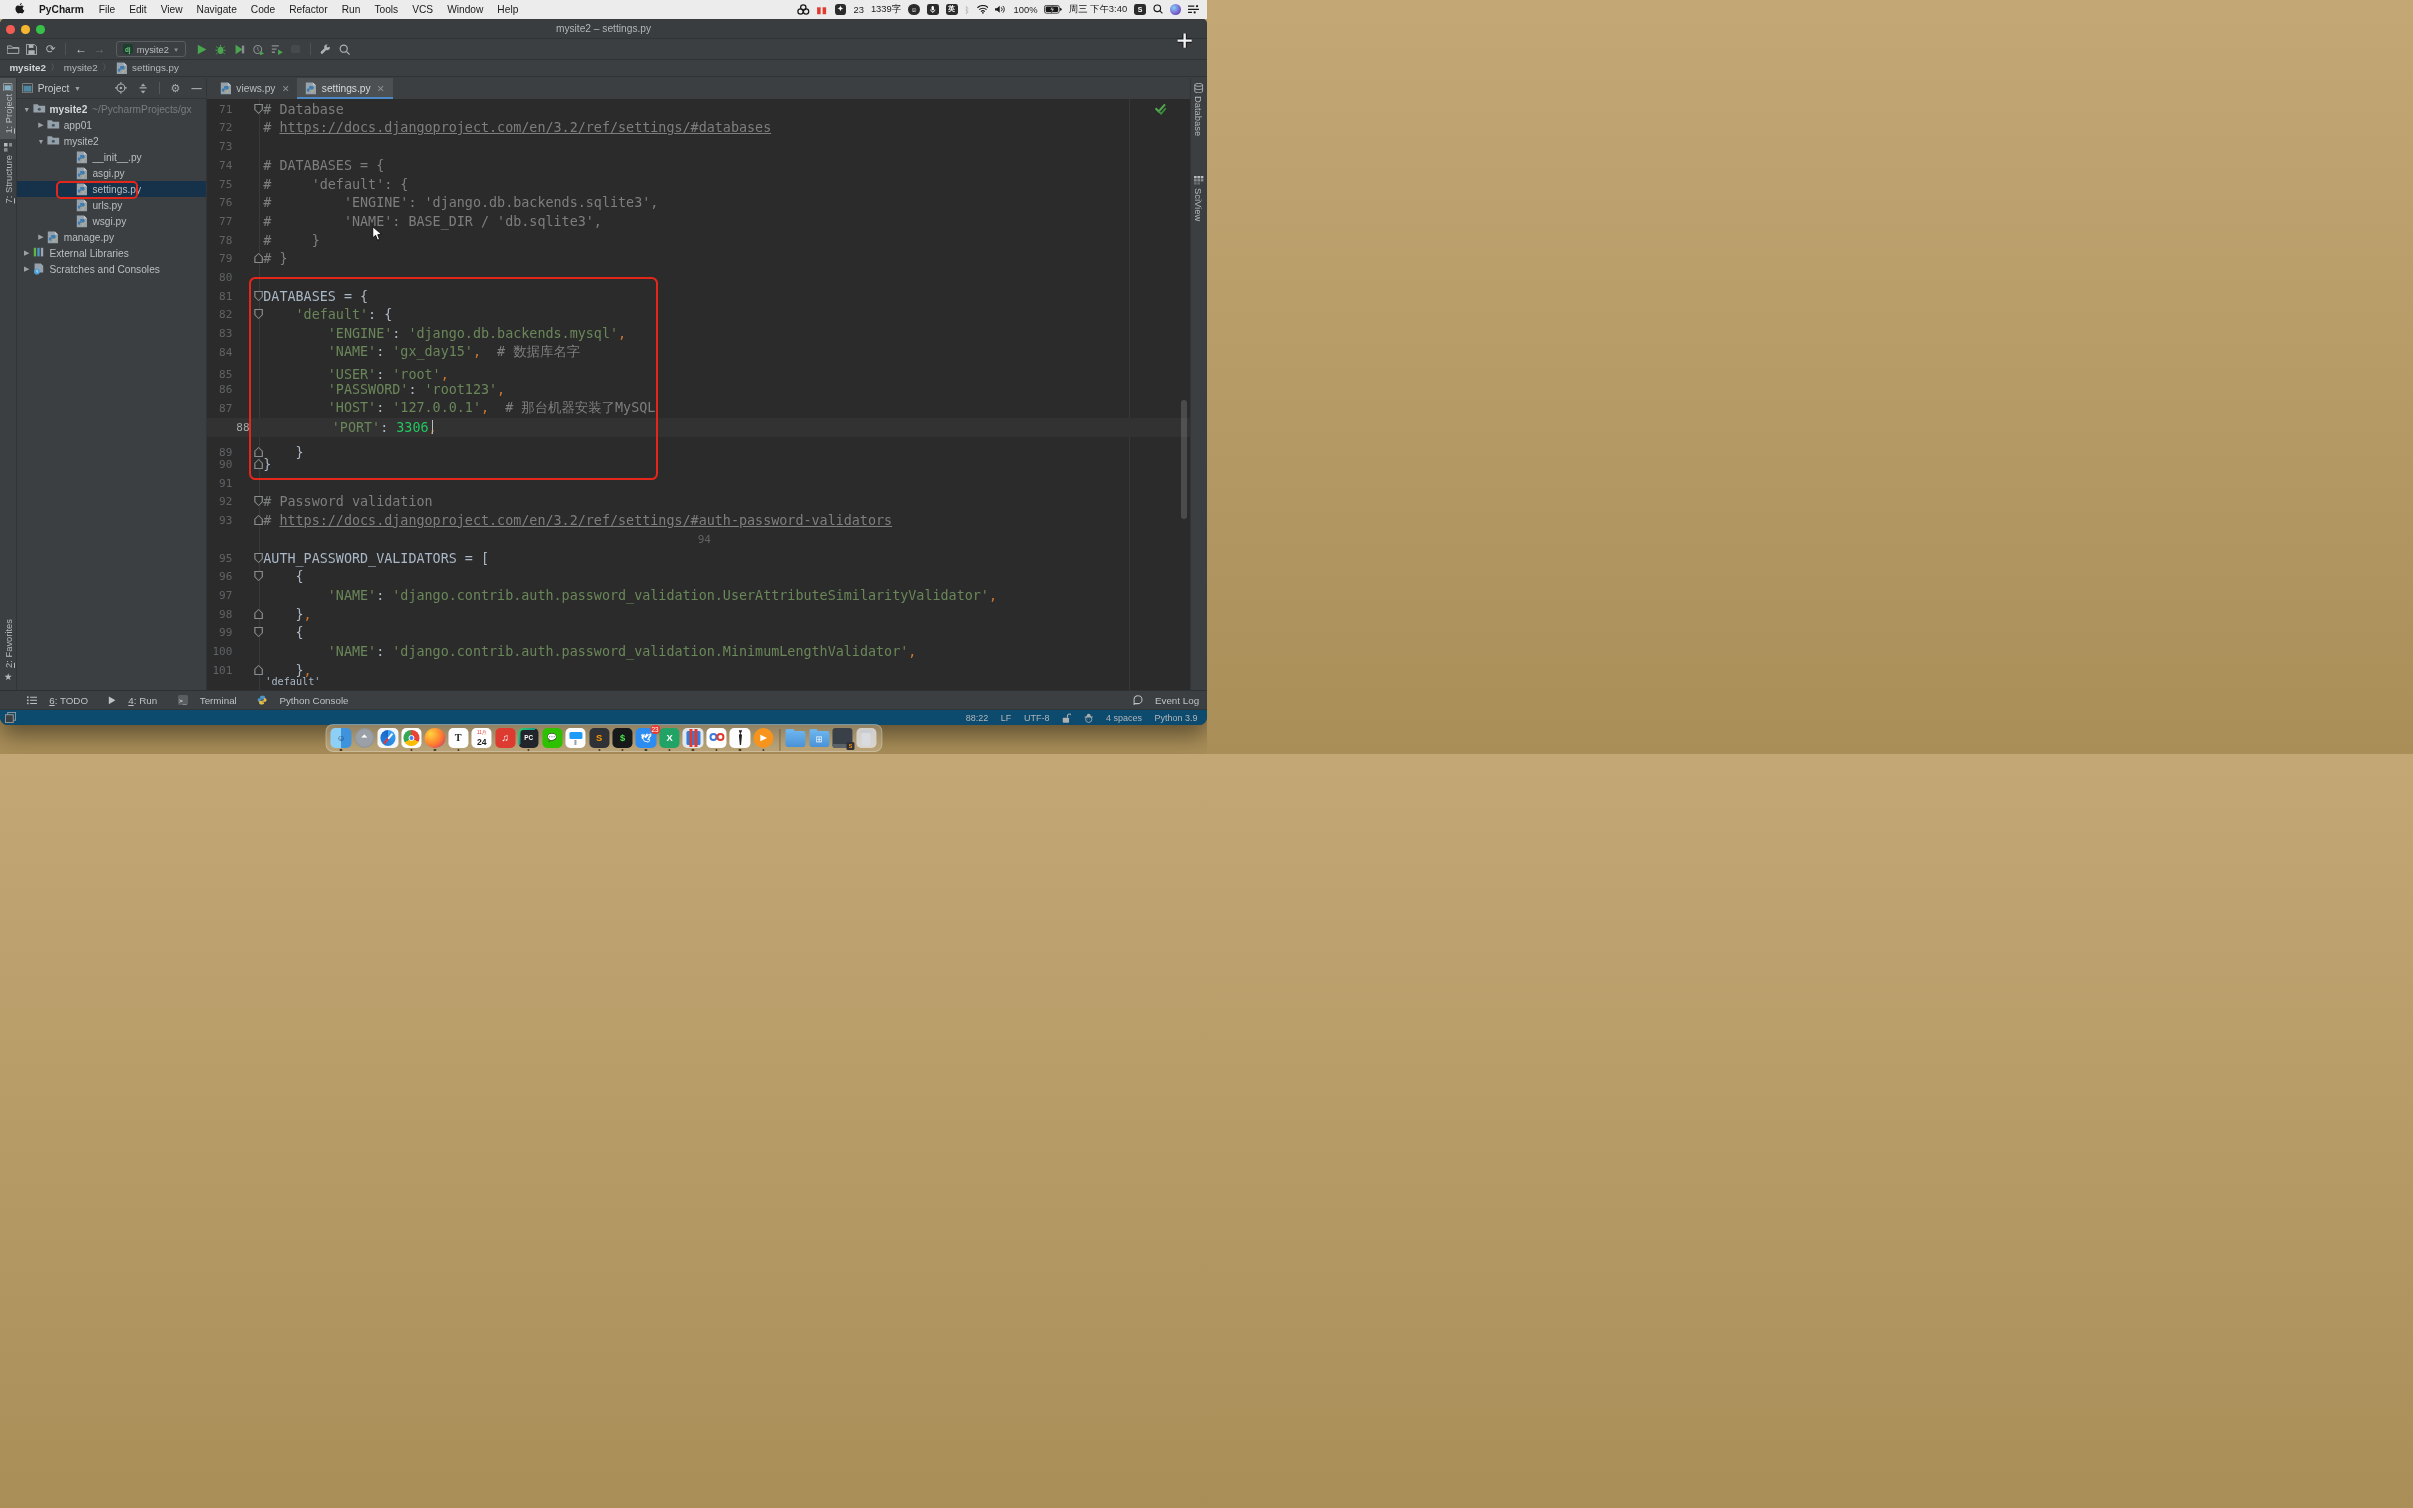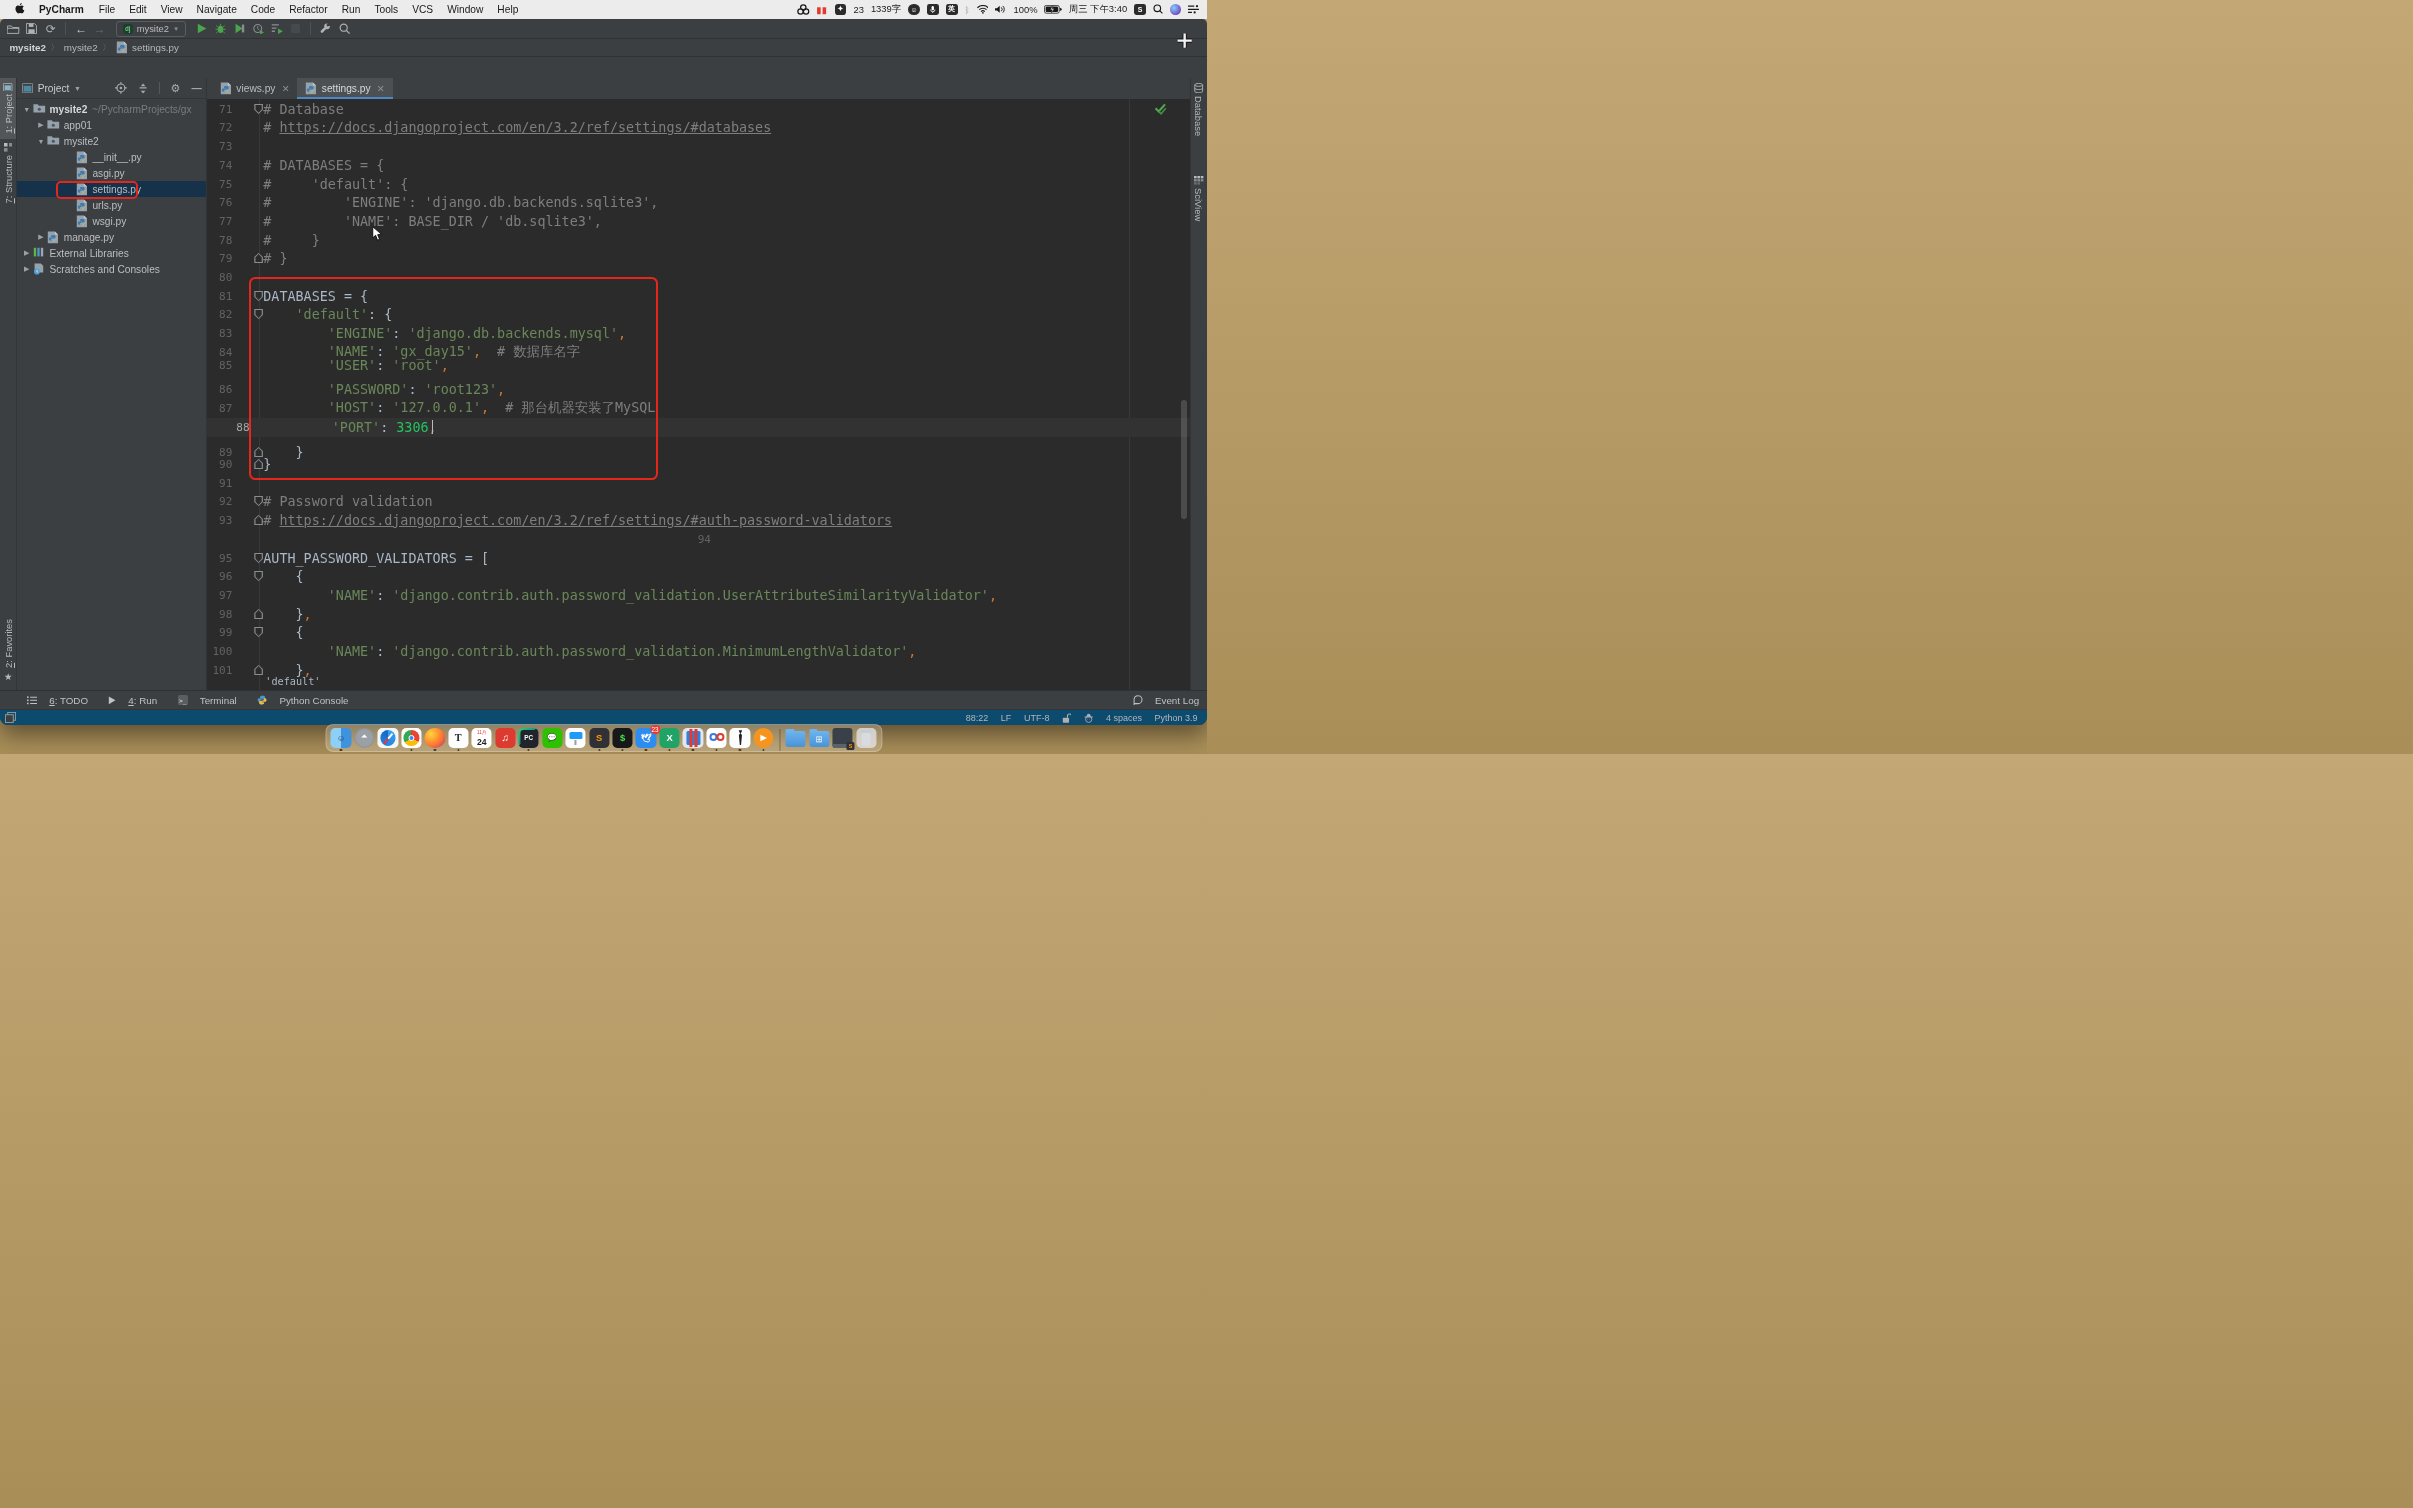--- a/index.html
+++ b/index.html
@@ -223,20 +223,26 @@
         <svg width="11" height="8.6" viewBox="0 0 14 11">
           <path d="M0 1.5h8M0 5.5h14M0 9.5h5" stroke="#1a1a1a" stroke-width="1.6"></path>
           <circle cx="11.5" cy="1.5" r="1.4" fill="#1a1a1a"></circle>
           <circle cx="8.5" cy="9.5" r="1.4" fill="#1a1a1a"></circle>
         </svg>
       </span>
     </div>
 </div>
 
 <div class="window">
+  <div class="titlebar">
+    <span class="tl r"></span>
+    <span class="tl y"></span>
+    <span class="tl g"></span>
+    <span class="wtitle">mysite2 – settings.py</span>
+  </div>
 
   <svg class="pluscross" viewBox="0 0 22 22">
     <path d="M11 2 V20 M2 11 H20" stroke="#1d1f21" stroke-width="6"></path>
     <path d="M11 2 V20 M2 11 H20" stroke="#f2f2f2" stroke-width="3"></path>
   </svg>
 
   <div class="toolbar">
       <span class="tb-ic">
         <svg width="12.6" height="10.2" viewBox="0 0 16 13">
           <path d="M0.5 2.5h5l1.5 2h8v7.5h-15z" fill="none" stroke="#afb1b3" stroke-width="1.2"></path>
@@ -592,21 +598,21 @@
             <div class="crow" style="top: 225px;">
               <span class="ln">83</span>
               <span class="fmcol"></span>
               <span class="code"><span class="sg-p">        </span><span class="sg-s">'ENGINE'</span><span class="sg-p">: </span><span class="sg-s">'django.db.backends.mysql'</span><span class="sg-o">,</span></span>
             </div>
             <div class="crow" style="top: 244px;">
               <span class="ln">84</span>
               <span class="fmcol"></span>
               <span class="code"><span class="sg-p">        </span><span class="sg-s">'NAME'</span><span class="sg-p">: </span><span class="sg-s">'gx_day15'</span><span class="sg-o">,</span><span class="sg-c">  # 数据库名字</span></span>
             </div>
-            <div class="crow" style="top: 257px;">
+            <div class="crow" style="top: 266px;">
               <span class="ln">85</span>
               <span class="fmcol"></span>
               <span class="code"><span class="sg-p">        </span><span class="sg-s">'USER'</span><span class="sg-p">: </span><span class="sg-s">'root'</span><span class="sg-o">,</span></span>
             </div>
             <div class="crow" style="top: 281px;">
               <span class="ln">86</span>
               <span class="fmcol"></span>
               <span class="code"><span class="sg-p">        </span><span class="sg-s">'PASSWORD'</span><span class="sg-p">: </span><span class="sg-s">'root123'</span><span class="sg-o">,</span></span>
             </div>
             <div class="crow" style="top: 300px;">

